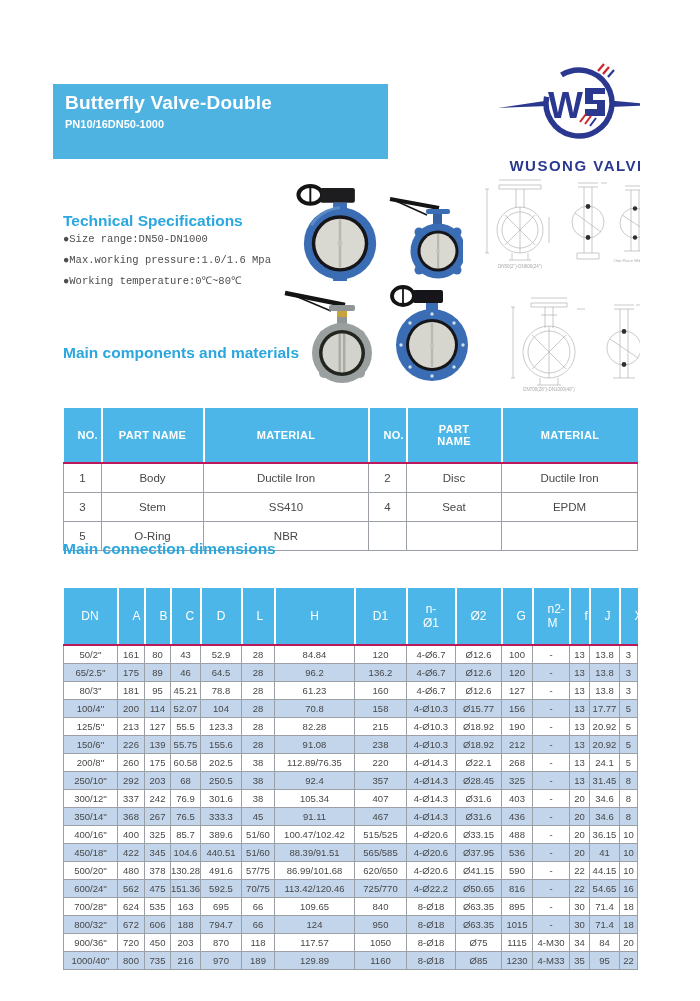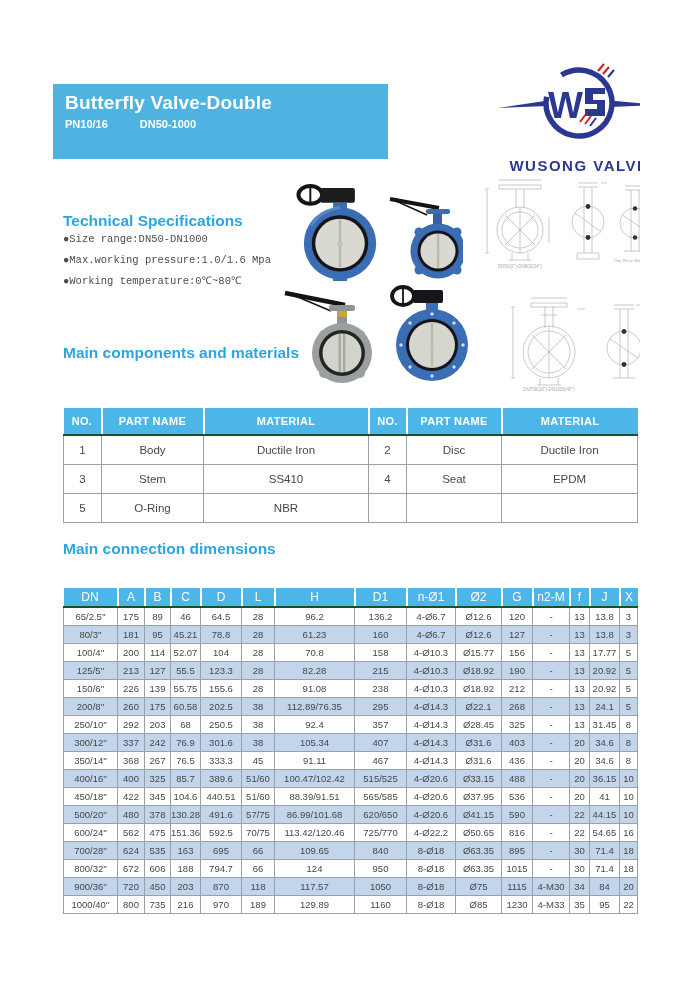--- a/index.html
+++ b/index.html
@@ -3,40 +3,40 @@
 <meta charset="utf-8">
 <style>
   html,body{margin:0;padding:0;background:#ffffff;}
   .page{position:relative;width:640px;height:1001px;background:#ffffff;overflow:hidden;
         font-family:"Liberation Sans","DejaVu Sans",sans-serif;color:#414042;}
 
   
   .title-band{position:absolute;left:53px;top:84px;width:335px;height:75px;background:#4FB3E2;
               color:#fff;box-sizing:border-box;padding:7px 0 0 12px;}
   .title-line{font-size:19px;font-weight:700;line-height:23px;letter-spacing:.2px;}
-  .title-sub{margin-top:4px;font-size:11px;display:flex;gap:32px;font-weight:600;}
+  .title-sub{margin-top:4px;font-size:11px;display:flex;font-weight:600;}
 
   
   .logo-wrap{position:absolute;left:492px;top:58px;width:176px;height:120px;}
 
   
   .section-h{position:absolute;left:63px;font-size:15.5px;font-weight:700;color:#2BA7DF;}
 
   
   .specs{position:absolute;left:63px;top:229px;width:250px;font-size:10.5px;color:#4d4d4f;}
   .specs .bullet{line-height:21px;font-family:Liberation Mono, monospace;}
 
   
   .fig{position:absolute;}
   .fig svg{display:block;width:100%;height:100%;}
 
   
   table{border-collapse:collapse;table-layout:fixed;position:absolute;left:63px;}
-  th{background:#4CB6E8;color:#fff;font-weight:400;padding:0;text-align:center;
-     border-left:2px solid #fff;border-bottom:2px solid #14532d;}
+  th{background:#4CB6E8;color:#fff;font-weight:400;padding:14px;text-align:center;
+     border-left:2px solid #fff;border-bottom:2px solid #be185d;}
   th:first-child{border-left:none;}
   td{padding:0;text-align:center;border:1px solid #9aa0a5;background:#fff;color:#474749;}
 
   
   .tbl-components{top:408px;width:574px;}
   .tbl-components th{height:26px;font-size:11px;font-weight:700;letter-spacing:.3px;}
   .tbl-components td{height:28px;font-size:11.5px;}
 
   
   .tbl-dims{top:588px;width:574px;}
@@ -404,20 +404,37 @@
           <th>Ø2</th>
           <th>G</th>
           <th>n2-M</th>
           <th>f</th>
           <th>J</th>
           <th>X</th>
         </tr>
     </thead>
     <tbody>
         <tr>
+          <td>50/2''</td>
+          <td>161</td>
+          <td>80</td>
+          <td>43</td>
+          <td>52.9</td>
+          <td>28</td>
+          <td>84.84</td>
+          <td>120</td>
+          <td>4-Ø6.7</td>
+          <td>Ø12.6</td>
+          <td>100</td>
+          <td>-</td>
+          <td>13</td>
+          <td>13.8</td>
+          <td>3</td>
+        </tr>
+        <tr>
           <td>65/2.5''</td>
           <td>175</td>
           <td>89</td>
           <td>46</td>
           <td>64.5</td>
           <td>28</td>
           <td>96.2</td>
           <td>136.2</td>
           <td>4-Ø6.7</td>
           <td>Ø12.6</td>
@@ -496,21 +513,21 @@
           <td>5</td>
         </tr>
         <tr>
           <td>200/8''</td>
           <td>260</td>
           <td>175</td>
           <td>60.58</td>
           <td>202.5</td>
           <td>38</td>
           <td>112.89/76.35</td>
-          <td>295</td>
+          <td>220</td>
           <td>4-Ø14.3</td>
           <td>Ø22.1</td>
           <td>268</td>
           <td>-</td>
           <td>13</td>
           <td>24.1</td>
           <td>5</td>
         </tr>
         <tr>
           <td>250/10''</td>

